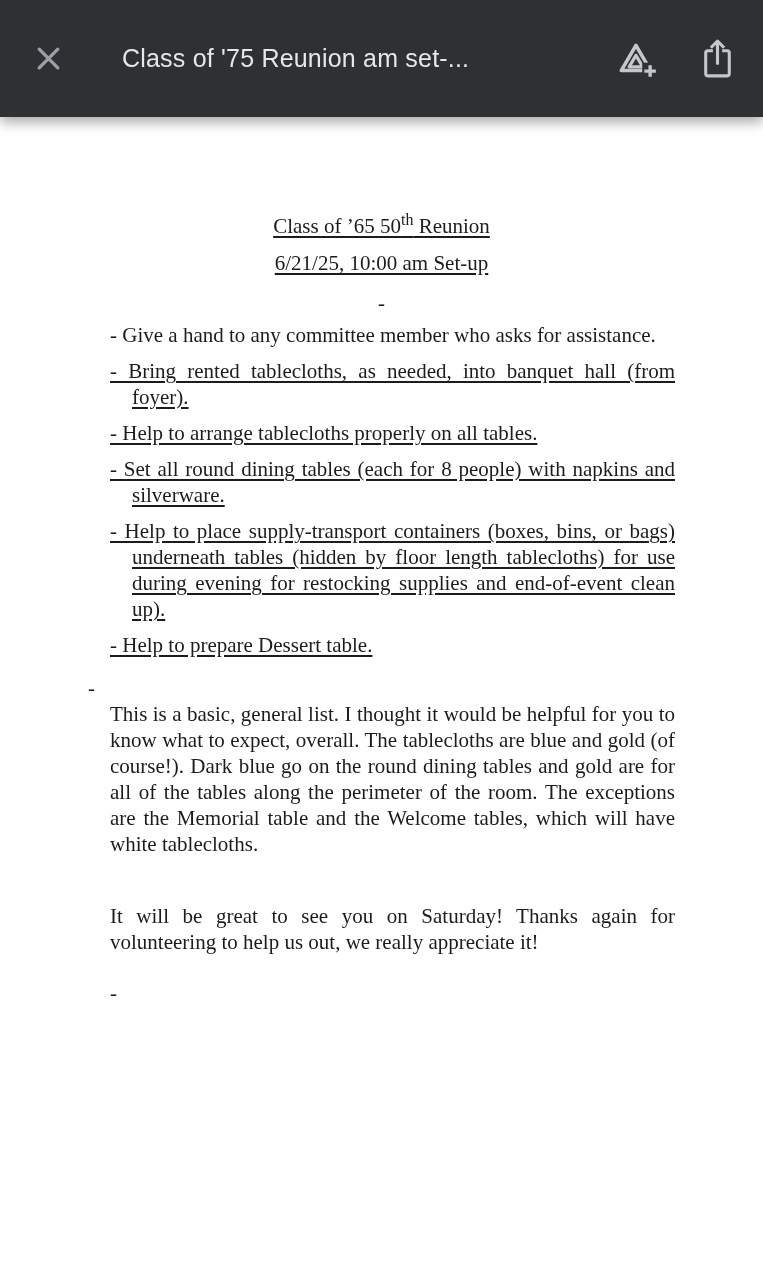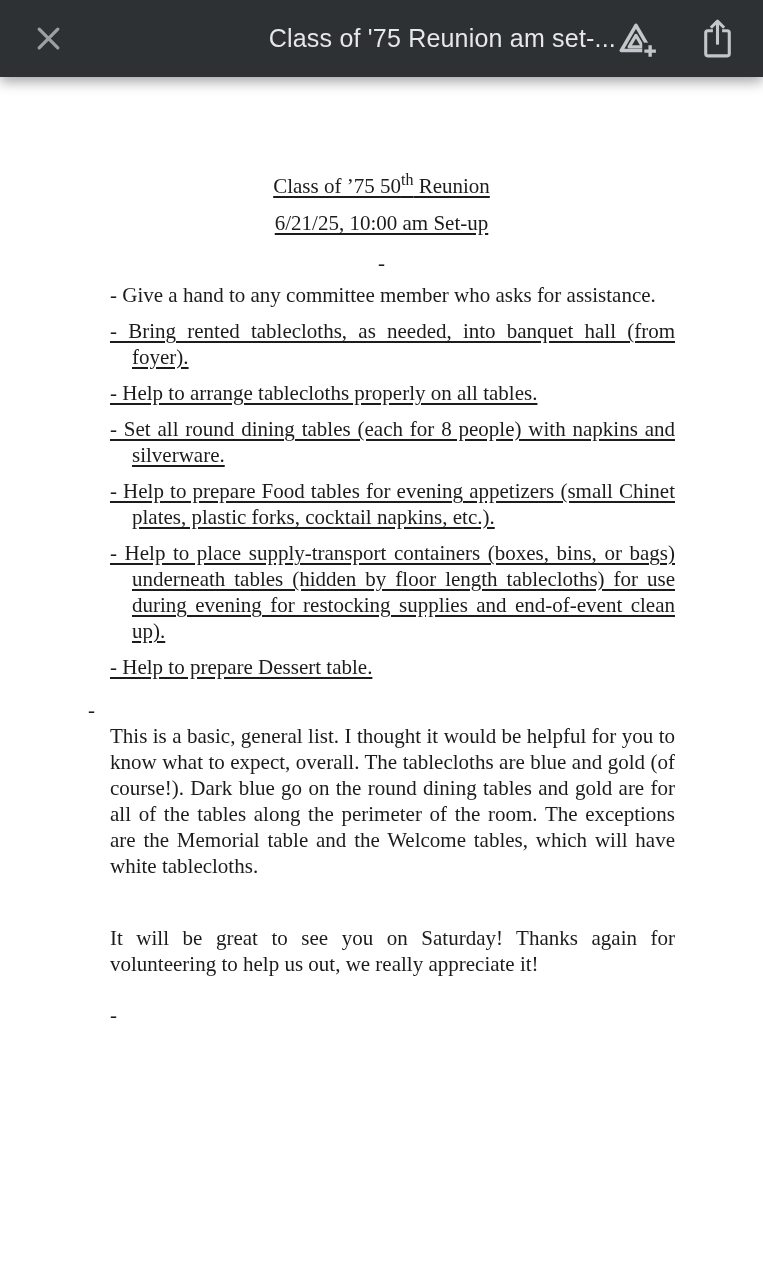--- a/index.html
+++ b/index.html
@@ -8,29 +8,28 @@
     width: 763px;
     height: 1280px;
     overflow: hidden;
     background: #ffffff;
     font-family: "Liberation Serif", serif;
   }
 
   
   .appbar {
     position: relative;
-    height: 77px;
+    height: 117px;
     background: #2e3134;
     display: flex;
     align-items: center;
     padding: 0 30px 0 30px;
     box-sizing: border-box;
     box-shadow: 0 5px 12px rgba(0,0,0,0.35);
     z-index: 5;
-    text-align: right;
   }
   .close-btn {
     width: 36px;
     height: 36px;
     background: none;
     border: none;
     padding: 0;
     margin-right: 56px;
     cursor: pointer;
     display: flex;
@@ -158,32 +157,31 @@
           <path d="M8.5 10.5 L15 4 L21.5 10.5" fill="none" stroke="#c3c7cb" stroke-width="3" stroke-linejoin="round"></path>
         </svg>
       </span>
     </button>
   </div>
 </header>
 
 <main class="page">
   <div class="doc">
 
-    <h1 class="doc-title"><span>Class of ’75 50</span><sup>th</sup><span> Reunion</span></h1>
+    <h1 class="doc-title"><span>Class of ’65 50</span><sup>th</sup><span> Reunion</span></h1>
 
     <h2 class="doc-subtitle">6/21/25, 10:00 am Set-up</h2>
 
     <div class="center-dash">-</div>
 
     <div class="list">
       <div class="item">- Give a hand to any committee member who asks for assistance.</div>
       <div class="item u">- Bring rented tablecloths, as needed, into banquet hall (from foyer).</div>
       <div class="item u">- Help to arrange tablecloths properly on all tables.</div>
       <div class="item u">- Set all round dining tables (each for 8 people) with napkins and silverware.</div>
-      <div class="item u">- Help to prepare Food tables for evening appetizers (small Chinet plates, plastic forks, cocktail napkins, etc.).</div>
       <div class="item u">- Help to place supply-transport containers (boxes, bins, or bags) underneath tables (hidden by floor length tablecloths) for use during evening for restocking supplies and end-of-event clean up).</div>
       <div class="item u">- Help to prepare Dessert table.</div>
     </div>
 
     <div class="margin-dash">-</div>
 
     <p class="para">This is a basic, general list. I thought it would be helpful for you to know what to expect, overall.  The tablecloths are blue and gold (of course!). Dark blue go on the round dining tables and gold are for all of the tables along the perimeter of the room. The exceptions are the Memorial table and the Welcome tables, which will have white tablecloths.</p>
 
     <p class="para para-2">It will be great to see you on Saturday! Thanks again for volunteering to help us out, we really appreciate it!</p>
 

